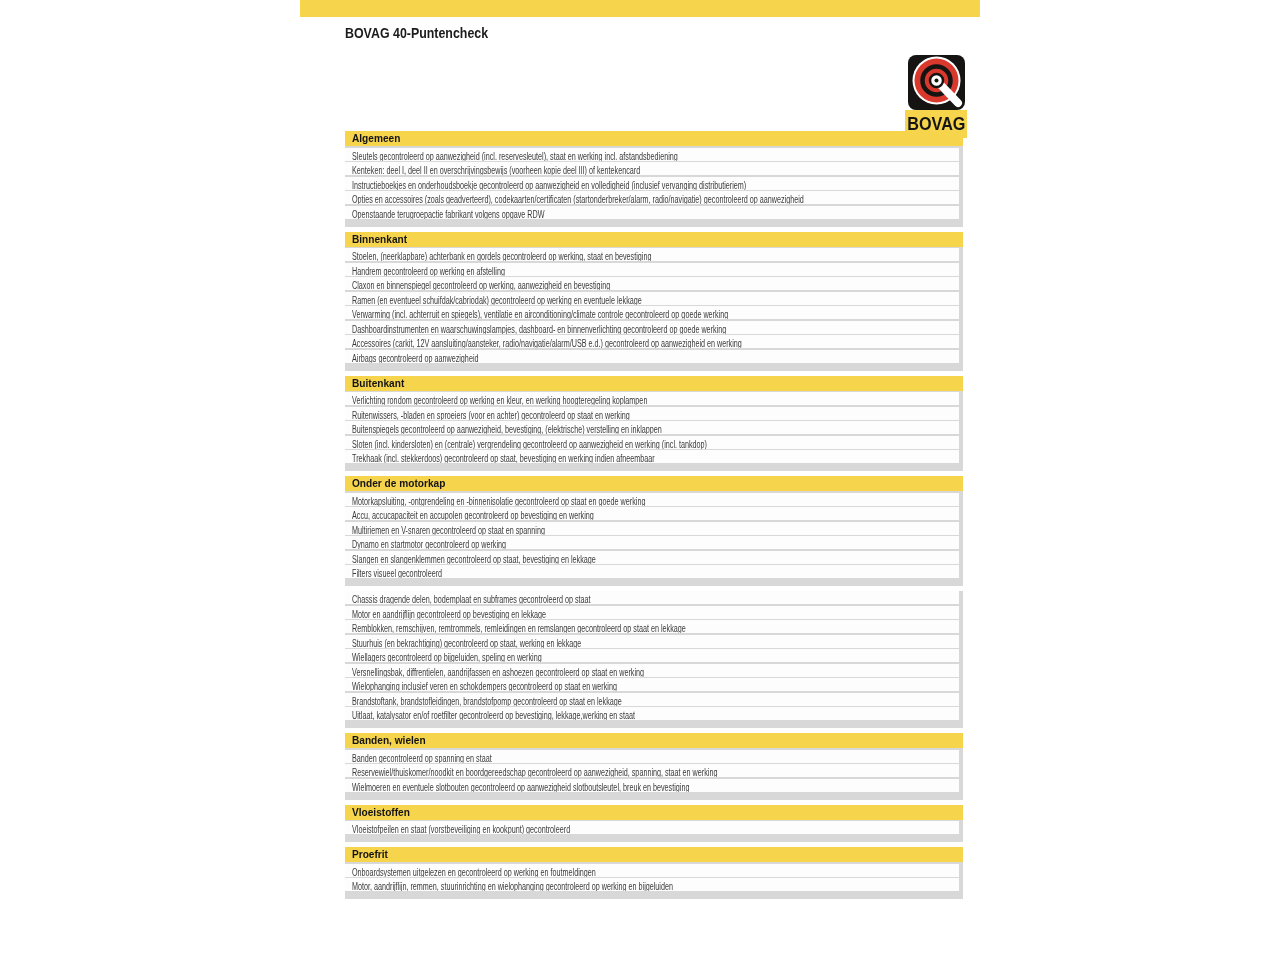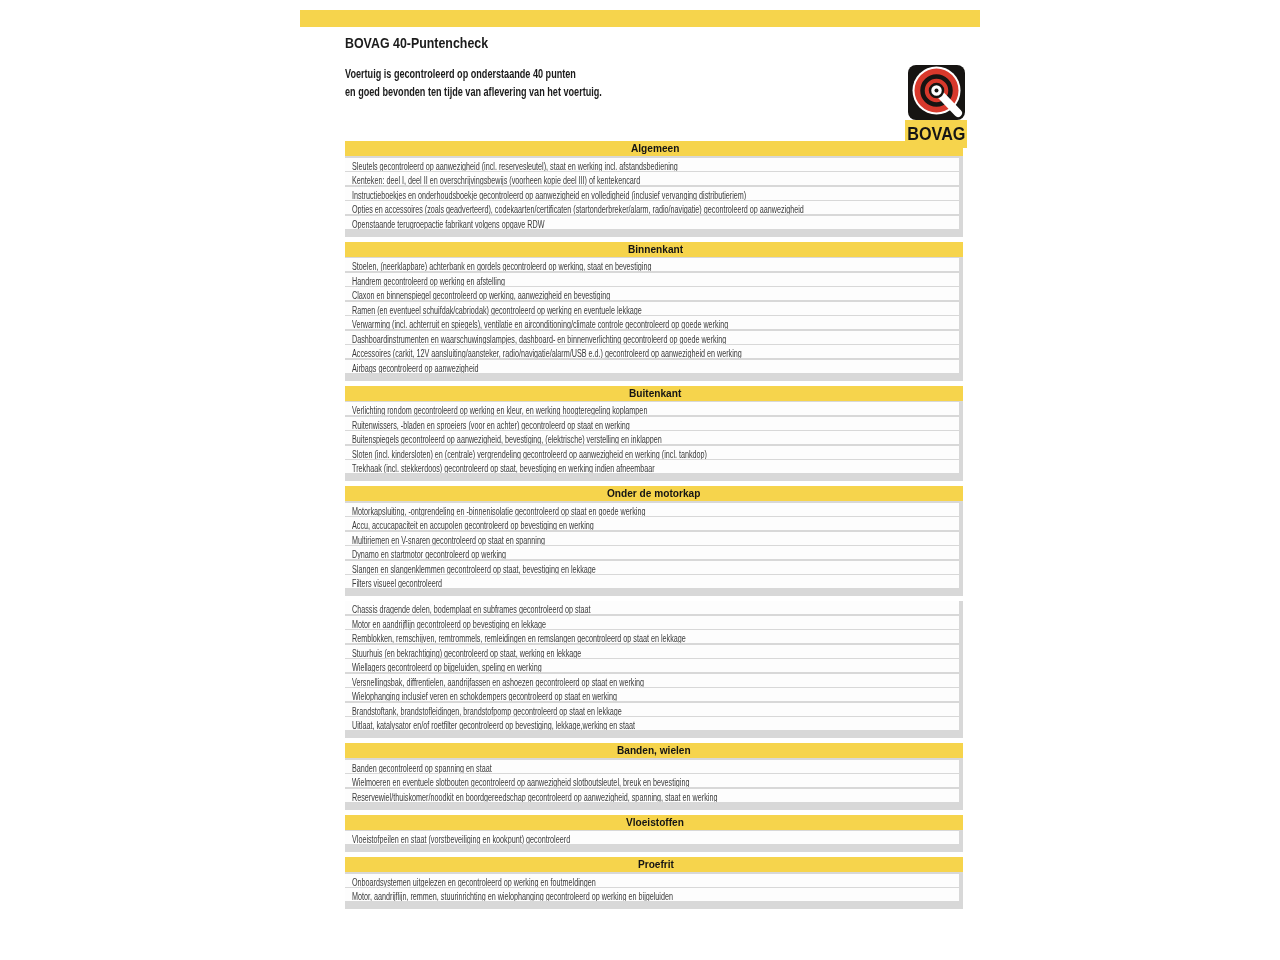--- a/index.html
+++ b/index.html
@@ -10,21 +10,21 @@
     --row-ink:#3a3a3a;
   }
   *{box-sizing:border-box;}
   html,body{margin:0;padding:0;}
   body{
     width:1280px;height:960px;position:relative;overflow:hidden;
     background:#ffffff;
     font-family:"Liberation Sans", sans-serif;
   }
   .page{
-    position:absolute;left:300px;top:10px;width:680px;height:936px;background:#ffffff;
+    position:absolute;left:300px;top:0;width:680px;height:936px;background:#ffffff;
   }
   .topbar{
     position:absolute;left:0;top:0;width:680px;height:17px;background:var(--yellow);
   }
   .doc-title{
     position:absolute;left:45px;top:24px;font-size:15.5px;font-weight:bold;color:var(--ink);
   }
   .doc-subtitle{
     position:absolute;left:45px;top:55px;font-size:13px;font-weight:bold;color:var(--ink);line-height:17.5px;
   }
@@ -50,21 +50,21 @@
   .sections{
     position:absolute;left:45px;top:131px;width:618px;
   }
   .section{
     background:var(--section-bg);
     padding:0 0 8px 0;
     margin-bottom:5px;
   }
   .section-header{
     height:15px;line-height:15px;background:var(--yellow);
-    padding-left:7px;font-size:11px;font-weight:bold;color:#141414;text-align:center;
+    padding-left:7px;font-size:11px;font-weight:bold;color:#141414;
   }
   .row{
     height:13px;line-height:13px;background:var(--row-bg);
     margin:1.5px 4px 0 0;padding-left:7px;overflow:hidden;
   }
   .row-text{
     display:inline-block;white-space:nowrap;transform:scaleX(0.72);
     transform-origin:0 50%;font-size:10px;color:var(--row-ink);
   }
 </style>
@@ -72,24 +72,20 @@
 <body>
 
 <div class="page">
 
   <div class="topbar"></div>
 
   <div class="doc-title">
     <span class="cond sx80">BOVAG 40-Puntencheck</span>
   </div>
 
-  <div class="doc-subtitle">
-    <span class="sub-line"><span class="cond sx70">Voertuig is gecontroleerd op onderstaande 40 punten</span></span>
-    <span class="sub-line"><span class="cond sx70">en goed bevonden ten tijde van aflevering van het voertuig.</span></span>
-  </div>
 
   <div class="logo">
     <svg class="logo-mark" viewBox="0 0 57 55" xmlns="http://www.w3.org/2000/svg">
       <rect x="0" y="0" width="57" height="55" rx="8" fill="#161412"></rect>
       <circle cx="28.5" cy="25.5" r="24" fill="#ffffff"></circle>
       <circle cx="28.5" cy="25.5" r="22" fill="#D8392C"></circle>
       <circle cx="28.5" cy="25.5" r="14" fill="none" stroke="#161412" stroke-width="4.5"></circle>
       <line x1="28.5" y1="25.5" x2="50" y2="48" stroke="#ffffff" stroke-width="8" stroke-linecap="round"></line>
       <circle cx="28.5" cy="25.5" r="6.5" fill="#ffffff" stroke="#161412" stroke-width="2.5"></circle>
       <circle cx="28.5" cy="25.5" r="2" fill="#161412"></circle>
@@ -169,22 +165,22 @@
           <div class="row"><span class="row-text">Uitlaat, katalysator en/of roetfilter gecontroleerd op bevestiging, lekkage,werking en staat</span></div>
         </div>
   </div>
 
   <div class="section">
     <div class="section-header">
       <span class="cond sx92">Banden, wielen</span>
     </div>
     <div>
           <div class="row"><span class="row-text">Banden gecontroleerd op spanning en staat</span></div>
+          <div class="row"><span class="row-text">Reservewiel/thuiskomer/noodkit en boordgereedschap gecontroleerd op aanwezigheid, spanning, staat en werking</span></div>
           <div class="row"><span class="row-text">Wielmoeren en eventuele slotbouten gecontroleerd op aanwezigheid slotboutsleutel, breuk en bevestiging</span></div>
-          <div class="row"><span class="row-text">Reservewiel/thuiskomer/noodkit en boordgereedschap gecontroleerd op aanwezigheid, spanning, staat en werking</span></div>
         </div>
   </div>
 
   <div class="section">
     <div class="section-header">
       <span class="cond sx92">Vloeistoffen</span>
     </div>
     <div>
           <div class="row"><span class="row-text">Vloeistofpeilen en staat (vorstbeveiliging en kookpunt) gecontroleerd</span></div>
         </div>

